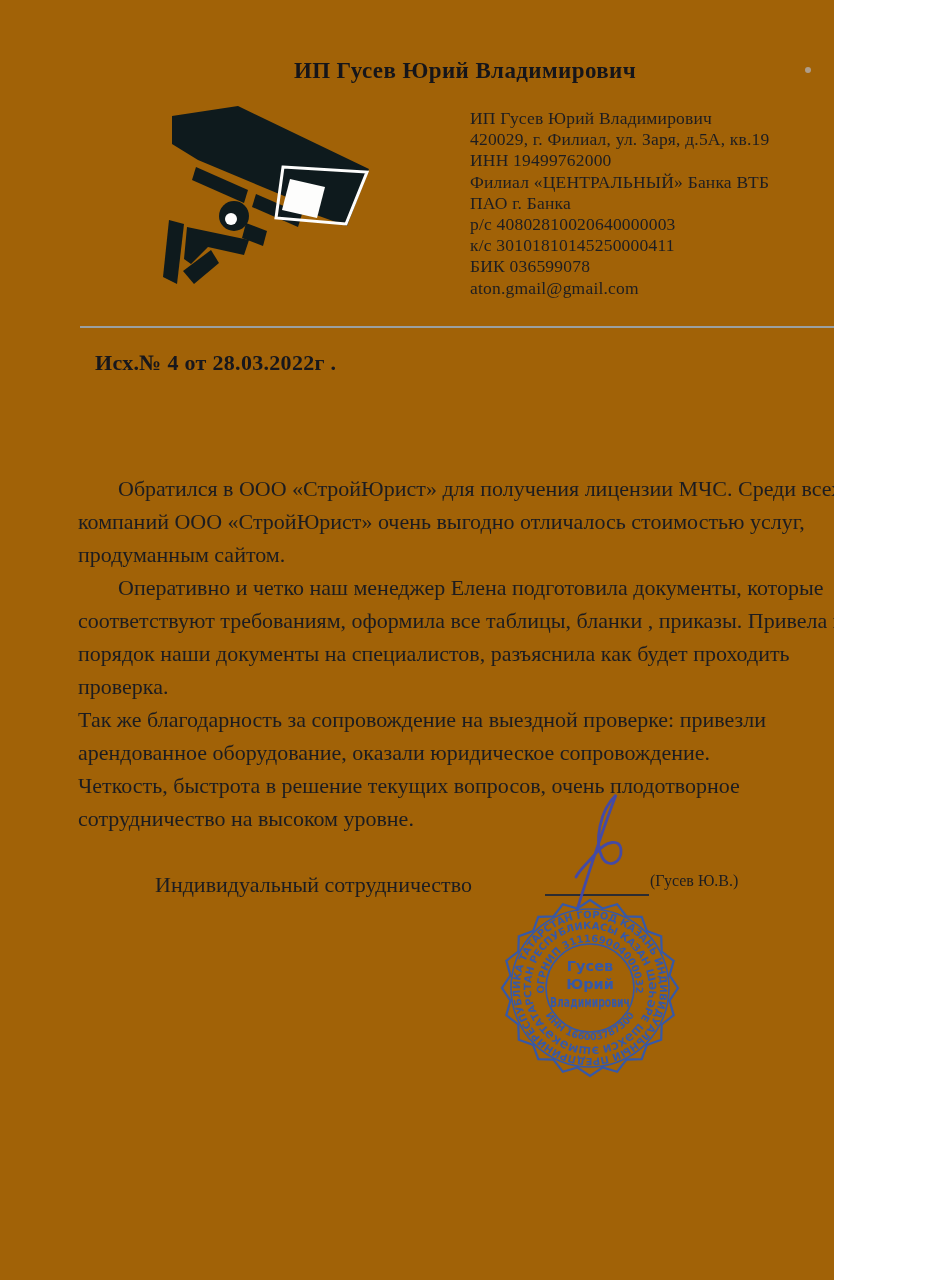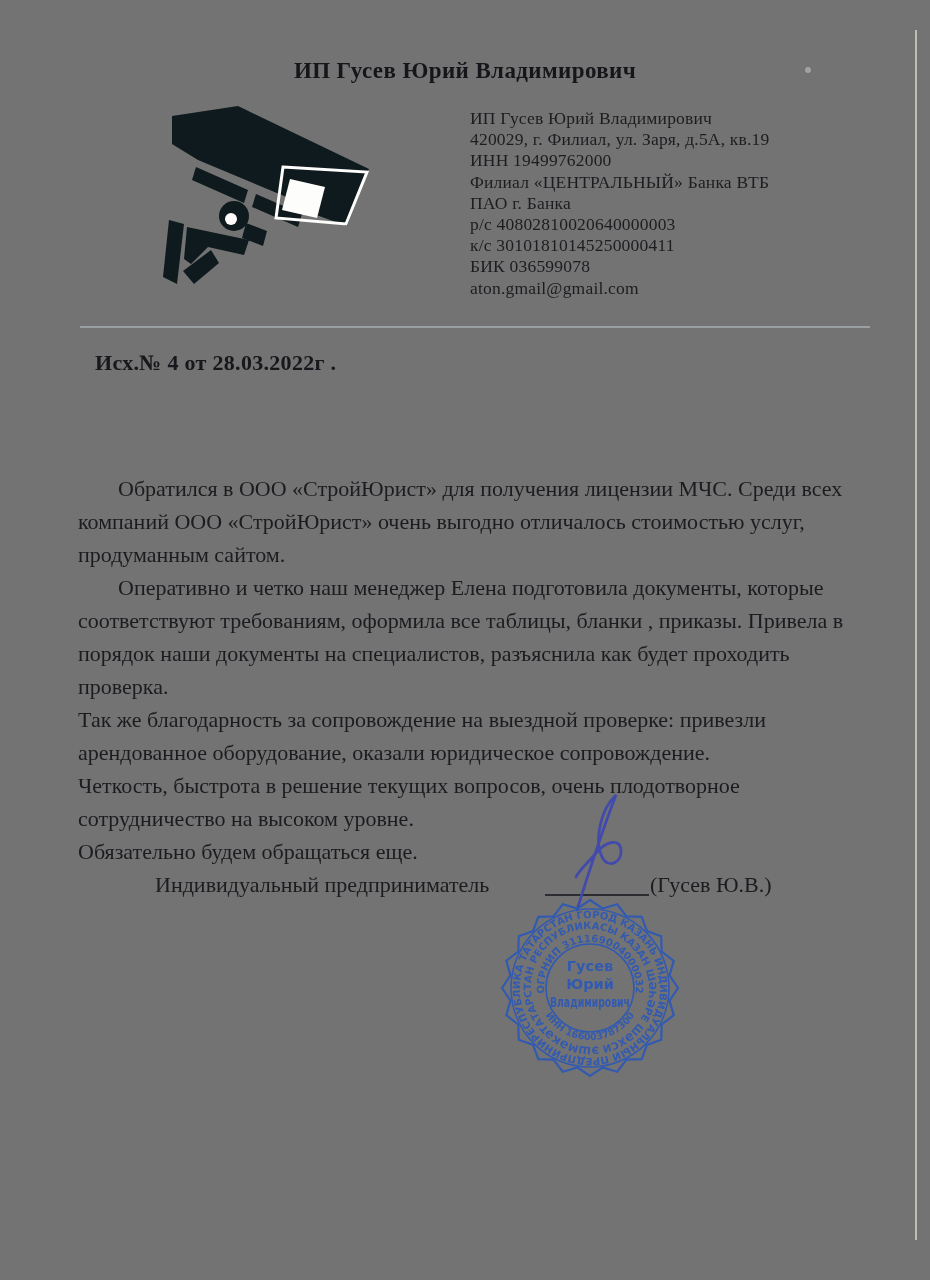--- a/index.html
+++ b/index.html
@@ -1,18 +1,18 @@
 <!DOCTYPE html>
 <html lang="ru"><head>
 <meta charset="utf-8">
 <style>
   html,body{margin:0;padding:0;background:#ffffff;}
   .page{
-    position:relative;width:930px;height:1280px;overflow:hidden;
-    background:#737373;
+    position:relative;width:834px;height:1280px;overflow:hidden;
+    background:#a16207;
     font-family:"Liberation Serif","DejaVu Serif",serif;
     color:#1e1e22;
   }
   .page-title{
     position:absolute;top:58px;left:0;width:930px;margin:0;
     text-align:center;font-size:23px;font-weight:bold;letter-spacing:.4px;color:#15151a;
   }
   .logo{position:absolute;left:150px;top:103px;width:300px;height:195px;}
   .details{
     position:absolute;left:470px;top:108px;width:390px;
@@ -27,21 +27,21 @@
     font-size:22px;font-weight:bold;color:#17171c;letter-spacing:.3px;
   }
   .body-text{
     position:absolute;left:78px;top:472px;width:788px;
     font-size:22px;line-height:33px;color:#1c1c20;
   }
   .body-text p{margin:0;}
   .body-text p.indent{text-indent:40px;font-family:Liberation Serif, serif;}
   .sig-label{position:absolute;left:155px;top:872px;font-size:22px;color:#1c1c20;}
   .sig-line{position:absolute;left:545px;top:868px;width:104px;height:26px;border-bottom:2px solid #2c2c31;}
-  .sig-name{position:absolute;left:650px;top:872px;font-size:22px;color:#1c1c20;}
+  .sig-name{position:absolute;left:650px;top:872px;font-size:16px;color:#1c1c20;}
   .signature-svg{position:absolute;left:550px;top:790px;width:115px;height:122px;}
   .stamp-svg{position:absolute;left:494px;top:892px;width:192px;height:192px;opacity:.92;}
   .stamp-svg text{font-family:"DejaVu Sans",sans-serif;font-weight:bold;}
   .speckle{position:absolute;left:805px;top:67px;width:6px;height:6px;border-radius:50%;background:#b2adab;opacity:.8;}
   .scan-edge{position:absolute;left:915px;top:30px;width:2px;height:1210px;background:#e9e3d3;opacity:.65;}
 </style>
 </head>
 <body>
 
 <div class="page">
@@ -88,24 +88,23 @@
 
   <div class="rule"></div>
 
   <div class="ref">Исх.№ 4  от 28.03.2022г .</div>
 
   <div class="body-text">
     <p class="indent">Обратился  в ООО «СтройЮрист» для получения лицензии МЧС.  Среди всех компаний ООО «СтройЮрист» очень выгодно отличалось стоимостью услуг, продуманным сайтом.</p>
     <p class="indent">Оперативно и четко наш менеджер Елена подготовила документы, которые соответствуют требованиям, оформила все таблицы, бланки , приказы. Привела в порядок наши документы на специалистов, разъяснила как будет проходить проверка.</p>
     <p>Так же благодарность за сопровождение на выездной проверке: привезли арендованное оборудование, оказали юридическое сопровождение.</p>
     <p>Четкость, быстрота в решение текущих вопросов, очень плодотворное сотрудничество на высоком уровне.</p>
-    <p>Обязательно будем обращаться еще.</p>
   </div>
 
-  <span class="sig-label">Индивидуальный предприниматель</span>
+  <span class="sig-label">Индивидуальный сотрудничество</span>
   <span class="sig-line"></span>
   <span class="sig-name">(Гусев Ю.В.)</span>
 
   <svg class="signature-svg" viewBox="0 0 115 122" aria-hidden="true">
     <path d="M27,120 C37,88 54,36 66,5 C50,20 44,52 52,67 C58,79 72,73 71,60 C70,48 56,51 46,63 C38,73 30,79 26,87" fill="none" stroke="#3f49ae" stroke-width="2.8" stroke-linecap="round" opacity=".95"></path>
   </svg>
 
   <svg class="stamp-svg" viewBox="0 0 192 192" aria-hidden="true">
     <defs>
       <path id="ring1" d="M46.5,145.5 A70,70 0 1 1 145.5,46.5 A70,70 0 1 1 46.5,145.5"></path>

